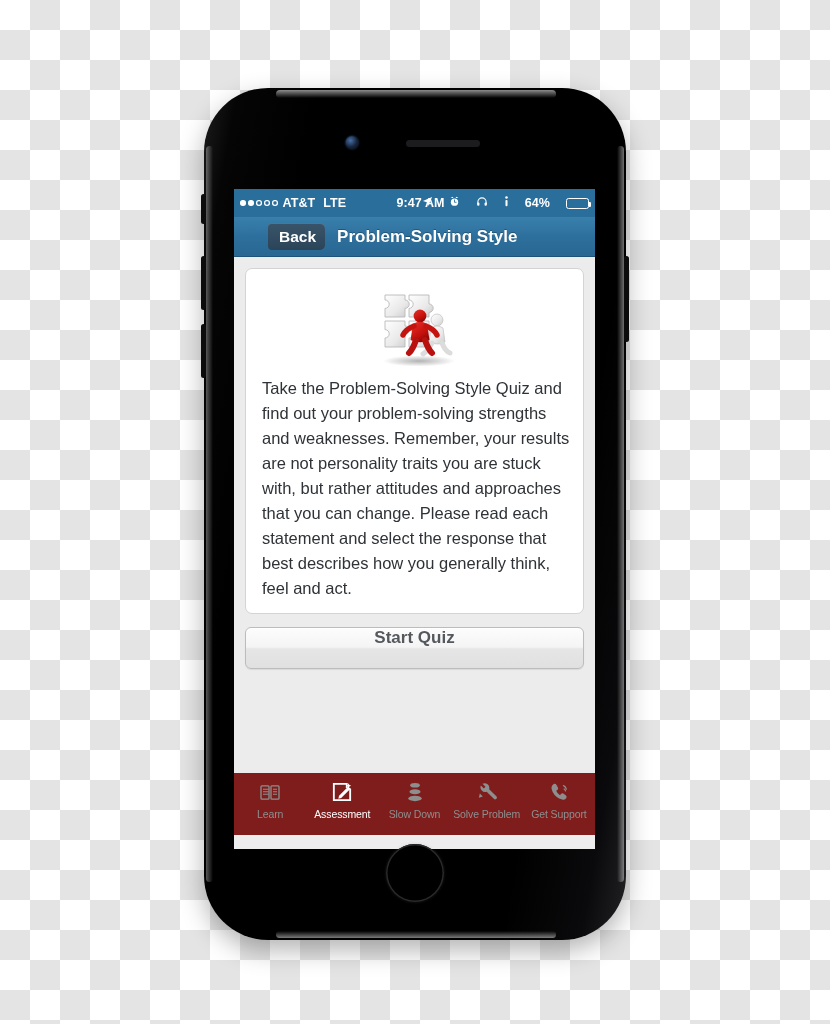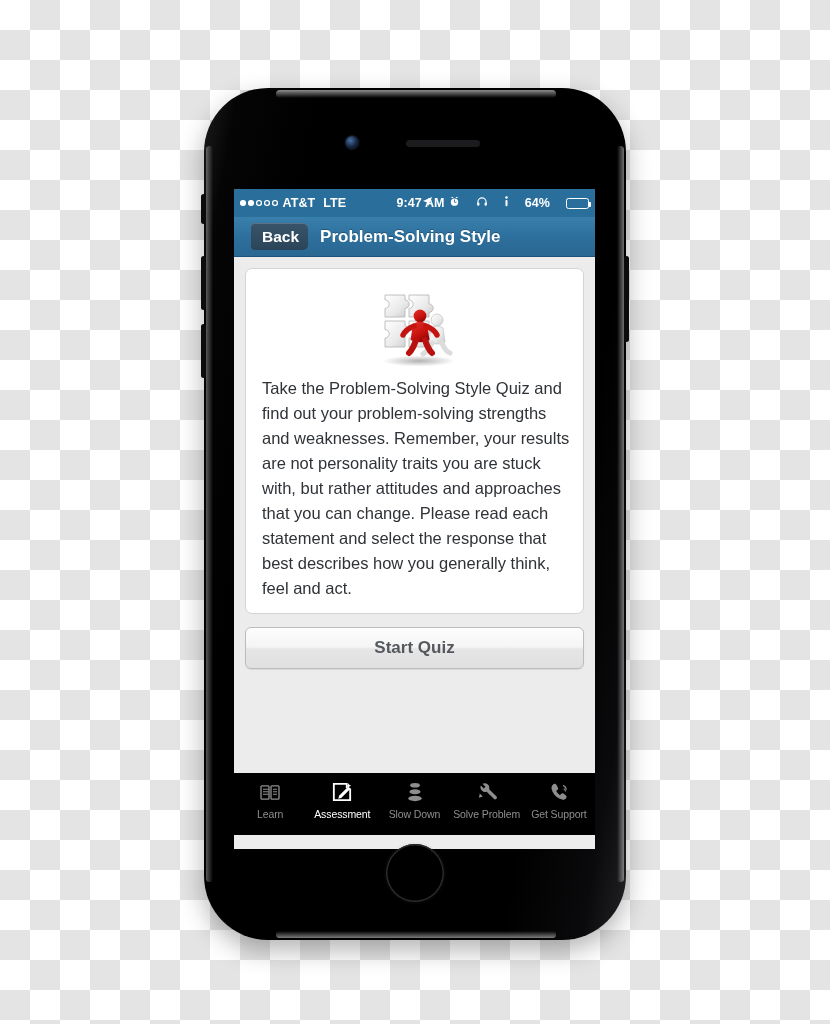--- a/index.html
+++ b/index.html
@@ -141,21 +141,21 @@
     width:2px; height:5px; background:#fff; border-radius:0 1px 1px 0;
   }
   #battery-fill { height:100%; background:#fff; border-radius:1px; }
 
   
   #nav-bar {
     height: 40px;
     background: linear-gradient(to bottom, #3a80ad 0%, #2d6f9c 52%, #2a6793 100%);
     border-bottom: 1px solid #1e5278;
     display: flex; align-items: center;
-    padding: 0 8px;
+    padding: 0 25px;
     box-sizing: border-box;
   }
   #back-button {
     position: relative;
     height: 27px;
     padding: 0 9px 0 11px;
     display: flex; align-items: center;
     background: linear-gradient(to bottom, #39546a 0%, #2b4458 100%);
     border-radius: 4px 5px 5px 4px;
     color: #fff;
@@ -210,30 +210,30 @@
     color: #2f3337;
     margin: 0;
   }
   #start-quiz-button {
     margin-top: 13px;
     height: 40px;
     border-radius: 6px;
     background: linear-gradient(to bottom, #fdfdfd 0%, #f4f4f4 48%, #e6e6e6 52%, #e0e0e0 100%);
     border: 1px solid #bcbcbc;
     box-shadow: 0 1px 1px rgba(0,0,0,.08), inset 0 1px 0 rgba(255,255,255,.9);
-    display: flex; align-items: center; justify-content: center;
+    display: flex; justify-content: center;
     color: #55595d;
     font-size: 17px;
     font-weight: bold;
   }
 
   
   #tab-bar {
     height: 62px;
-    background: #000000;
+    background: #7f1d1d;
     display: flex;
     align-items: flex-start;
     padding-top: 8px;
     box-sizing: border-box;
   }
   .tab-item {
     flex: 1;
     display: flex; flex-direction: column;
     align-items: center; justify-content: flex-start;
     gap: 5px;

